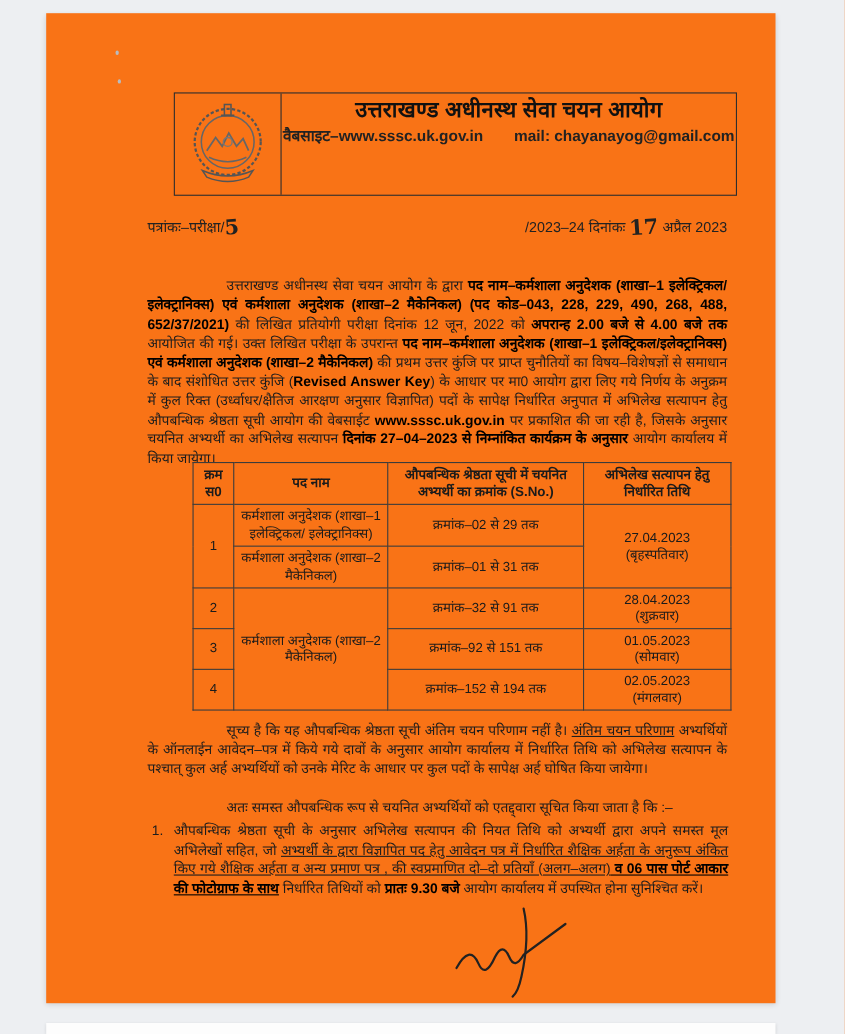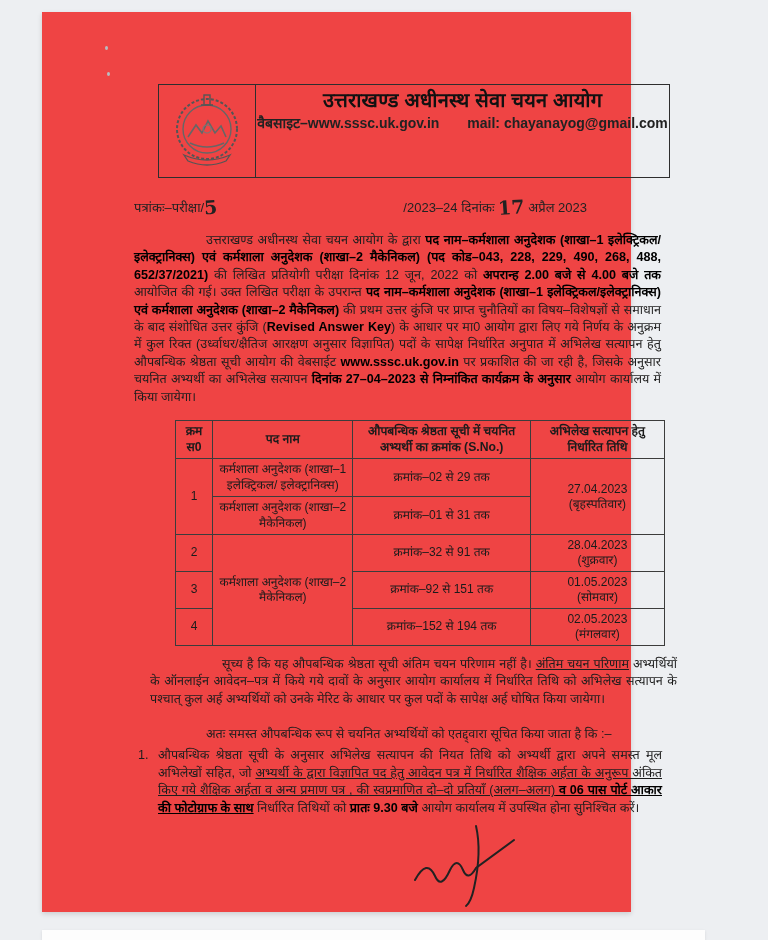--- a/index.html
+++ b/index.html
@@ -5,22 +5,22 @@
   html,body{margin:0;padding:0;}
   body{
     width:768px;height:940px;
     background:#edeff2;
     font-family:"Liberation Sans",sans-serif;
     color:#1c1c1c;
     position:relative;
     overflow:hidden;
   }
   .page{
-    position:absolute;left:42px;top:12px;width:589px;height:900px;
-    background:#ef4444;
+    position:absolute;left:42px;top:12px;width:663px;height:900px;
+    background:#f97316;
     box-shadow:0 2px 5px rgba(0,0,0,.14);
   }
   .next-page{
     position:absolute;left:42px;top:930px;width:663px;height:10px;
     background:#fdfdfd;
     box-shadow:0 1px 3px rgba(0,0,0,.10);
   }
   .speck{position:absolute;background:#b9bcc0;border-radius:50%;}
 
   
@@ -51,22 +51,22 @@
     font-size:14px;font-weight:bold;text-decoration:underline;color:#111;
   }
 
   .para{
     position:absolute;left:92px;width:527px;
     font-size:12.6px;line-height:17.4px;text-align:justify;color:#1d1d1d;
   }
   .para .b{font-weight:bold;color:#000;}
   .para .u{text-decoration:underline;}
   .indent{text-indent:72px;}
-  #para1{top:220px;}
-  #para2{top:644px;margin-left:16px;}
+  #para1{top:240px;}
+  #para2{top:644px;}
   #intro-line{top:714px;}
 
   .list-item{position:absolute;left:96px;top:735px;width:524px;font-size:12.6px;line-height:17.6px;}
   .list-num{position:absolute;left:0;top:0;font-size:12.6px;color:#1d1d1d;}
   .list-body{margin-left:20px;text-align:justify;color:#1d1d1d;}
   .list-body .b{font-weight:bold;color:#000;}
   .list-body .u{text-decoration:underline;}
 
   
   .schedule{

